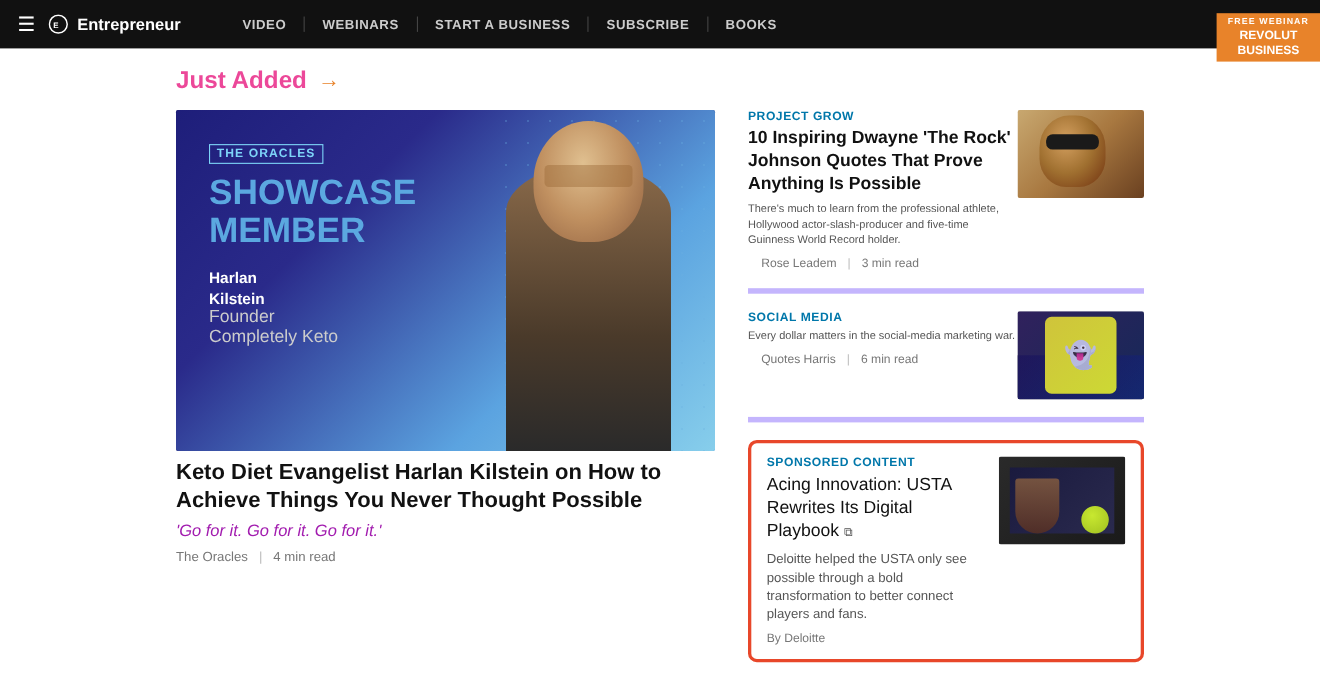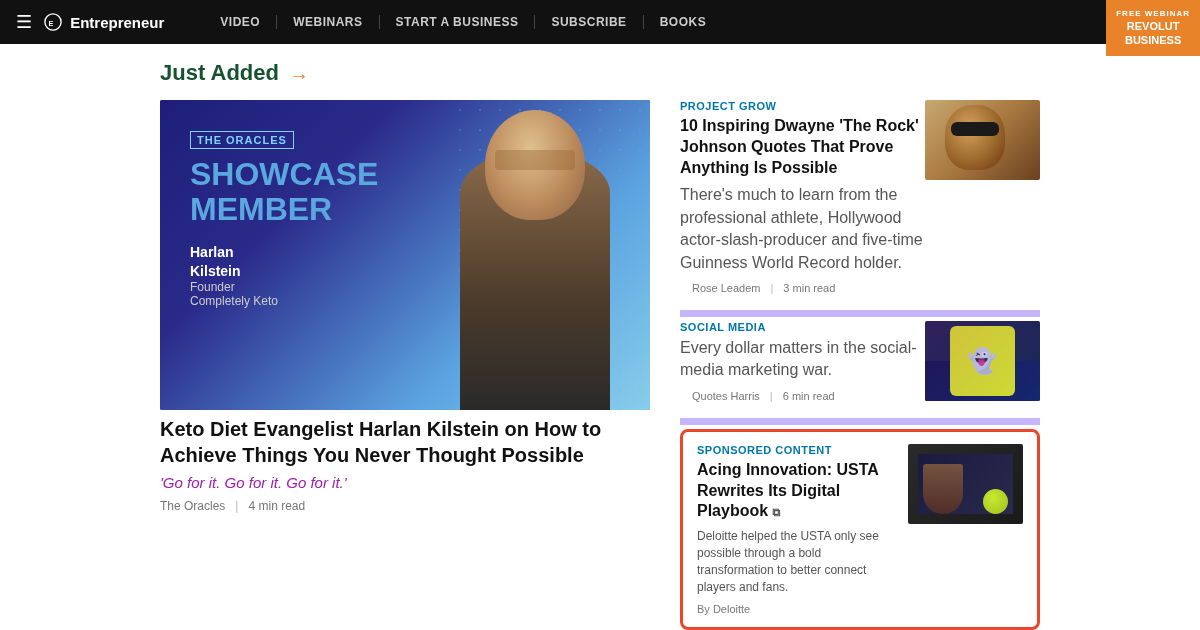--- a/index.html
+++ b/index.html
@@ -38,51 +38,51 @@
       letter-spacing: 0.5px;
       padding: 0 16px;
       border-right: 1px solid #444;
       cursor: pointer;
       text-transform: uppercase;
     }
     .nav-links li:last-child { border-right: none; }
     .nav-ad {
       position: absolute;
       right: 0;
-      top: 0;
+      top: 12px;
       background: #e8832a;
       color: #fff;
       font-size: 9px;
       font-weight: bold;
       padding: 4px 10px;
       text-transform: uppercase;
       line-height: 1.3;
       text-align: center;
-      height: 56px;
+      height: 44px;
       display: flex;
       align-items: center;
       justify-content: center;
     }
 
     
     .main {
       padding: 16px 160px 0 160px;
     }
 
     
     .section-header {
       display: flex;
       align-items: center;
       gap: 10px;
       margin-bottom: 14px;
     }
     .section-title {
       font-size: 22px;
       font-weight: 700;
-      color: #14532d;
+      color: #ec4899;
     }
     .section-arrow {
       color: #e8832a;
       font-size: 20px;
       font-weight: bold;
     }
 
     
     .content-grid {
       display: flex;
@@ -140,21 +140,21 @@
       text-transform: uppercase;
     }
     .person-name {
       margin-top: 16px;
       font-size: 14px;
       font-weight: 700;
       color: #fff;
       line-height: 1.3;
     }
     .person-title {
-      font-size: 12px;
+      font-size: 16px;
       color: #ccc;
     }
     .featured-category {
       margin-top: 10px;
       color: #0077aa;
       font-size: 11px;
       font-weight: 700;
       text-transform: uppercase;
       letter-spacing: 0.5px;
     }
@@ -188,22 +188,22 @@
       flex: 1;
       display: flex;
       flex-direction: column;
       gap: 0;
     }
 
     
     .article-card {
       display: flex;
       padding: 0 0 16px 0;
-      border-bottom: 7px solid #c4b5fd;
-      margin-bottom: 4px;
+      border-bottom: 5px solid #c4b5fd;
+      margin-bottom: 16px;
     }
     .article-card:last-child {
       border-bottom: none;
       margin-bottom: 0;
     }
     .article-text { flex: 1; }
     .article-category {
       color: #0077aa;
       font-size: 11px;
       font-weight: 700;
@@ -212,21 +212,21 @@
       margin-bottom: 4px;
     }
     .article-headline {
       font-size: 16px;
       font-weight: 700;
       color: #111;
       line-height: 1.3;
       margin-bottom: 6px;
     }
     .article-excerpt {
-      font-size: 16px;
+      font-size: 10px;
       color: #555;
       line-height: 1.4;
       margin-bottom: 8px;
     }
     .article-meta {
       font-size: 11px;
       color: #777;
       display: flex;
       align-items: center;
       gap: 10px;
@@ -289,21 +289,21 @@
     .sponsored-label {
       color: #0077aa;
       font-size: 11px;
       font-weight: 700;
       text-transform: uppercase;
       letter-spacing: 0.5px;
       margin-bottom: 4px;
     }
     .sponsored-headline {
       font-size: 16px;
-      font-weight: 700;
+      font-weight: 400;
       color: #111;
       line-height: 1.3;
       margin-bottom: 6px;
     }
     .external-icon {
       font-size: 11px;
       color: #555;
     }
     .sponsored-excerpt {
       font-size: 12px;

